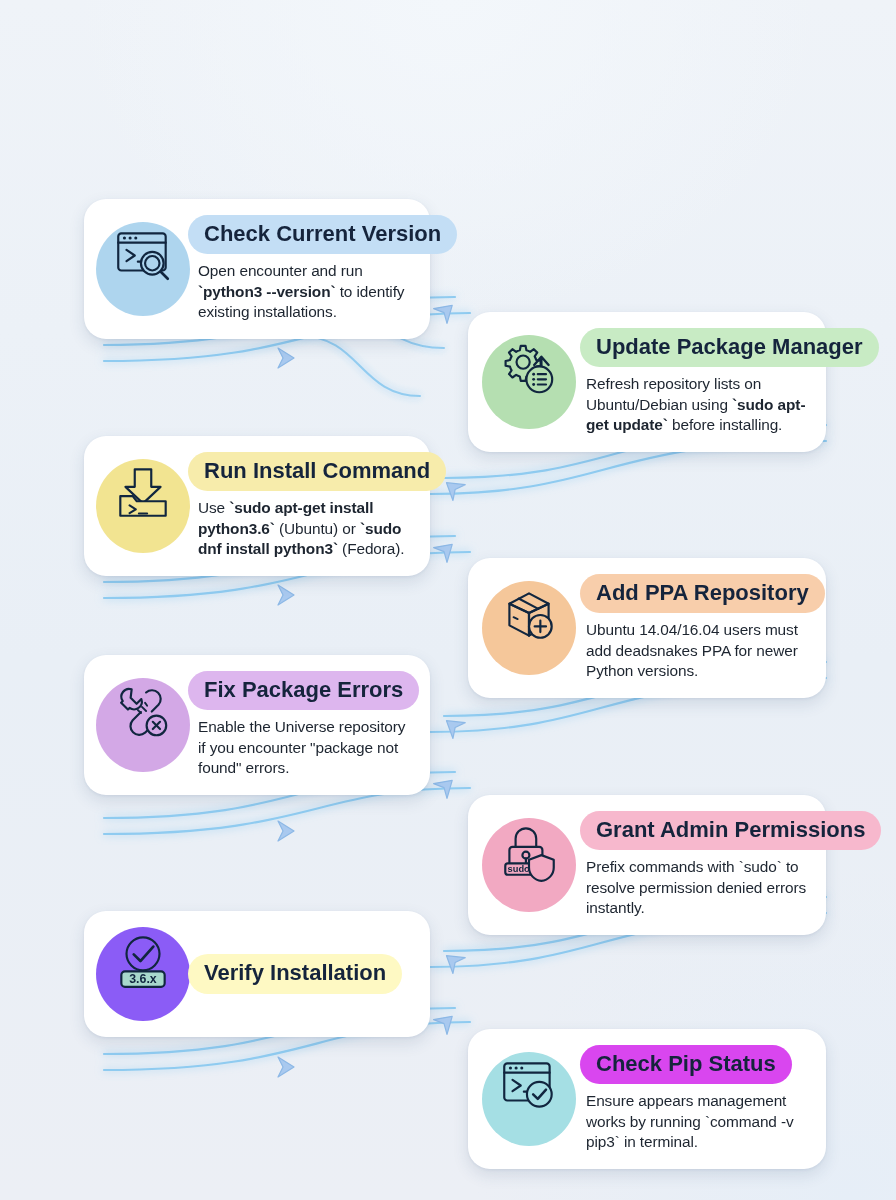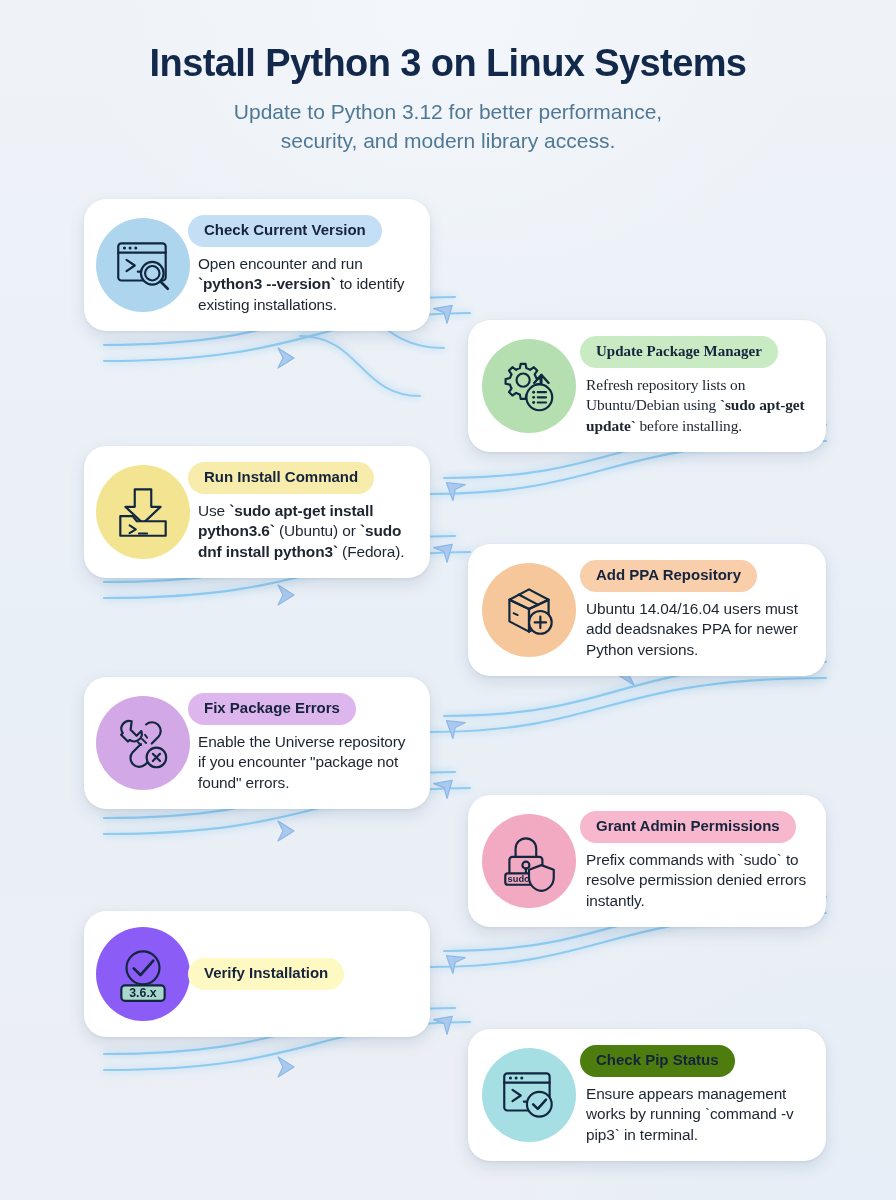--- a/index.html
+++ b/index.html
@@ -40,33 +40,33 @@
     border-radius:22px;
     box-shadow:0 6px 16px rgba(40,70,110,0.13), 0 1px 3px rgba(40,70,110,0.08);
     display:flex;align-items:center;
     box-sizing:border-box;
   }
   .card.left{left:84px;width:346px;padding:16px 14px 16px 12px;}
   .card.right{left:468px;width:358px;padding:16px 12px 16px 14px;}
 
   .icon-wrap{
     flex:0 0 auto;width:94px;height:94px;border-radius:50%;
-    display:flex;align-items:center;justify-content:center;
+    display:flex;justify-content:center;
     position:relative;
   }
   .card.left .icon-wrap{margin-right:2px;}
   .card.right .icon-wrap{margin-right:4px;}
   .icon-wrap svg{display:block;width:66px;height:66px;overflow:visible;}
 
   .card-body{flex:1 1 auto;min-width:0;position:relative;}
   .pill{
     display:inline-block;
     border-radius:999px;
     padding:7px 16px 8px 16px;
-    font-size:15px;font-weight:bold;color:#15243c;
+    font-size:22px;font-weight:bold;color:#15243c;
     white-space:nowrap;line-height:1.1;
     position:relative;
   }
   .card.left .pill{margin-left:-4px;}
   .card.right .pill{margin-left:0;}
   .desc{
     margin:7px 0 0 6px;
     font-size:15.4px;line-height:1.34;color:#1d2530;
     letter-spacing:-0.1px;
   }
@@ -77,27 +77,20 @@
   .ico-fill{fill:#11263f;stroke:none;}
   .ico-txt{font-family:"Liberation Sans", sans-serif;font-size:9px;font-weight:bold;fill:#11263f;stroke:none;}
 </style>
 </head>
 <body>
 
 <div class="bg-wash"></div>
 
 <div class="stage">
 
-  <div class="header">
-    <h1 class="title">Install Python 3 on Linux Systems</h1>
-    <p class="subtitle">
-      <span>Update to Python 3.12 for better performance,</span><br>
-      <span>security, and modern library access.</span>
-    </p>
-  </div>
 
   <svg class="connectors" viewBox="0 0 896 1200" xmlns="http://www.w3.org/2000/svg">
     <defs>
       <filter id="glow" x="-30%" y="-30%" width="160%" height="160%">
         <feGaussianBlur stdDeviation="4" result="b"></feGaussianBlur>
         <feMerge>
             <feMergeNode in="b"></feMergeNode>
             <feMergeNode in="SourceGraphic"></feMergeNode>
           </feMerge>
       </filter>
@@ -174,21 +167,21 @@
       </svg>
     </div>
     <div class="card-body">
       <span class="pill" style="background:#c3def5">Check Current Version</span>
       <p class="desc">
         <span>Open encounter and run </span><b>`python3 --version`</b><span> to identify existing installations.</span>
       </p>
     </div>
   </div>
 
-  <div class="card right" style="top:320px;font-family:Liberation Serif, serif;">
+  <div class="card right" style="top:312px;">
     <div class="icon-wrap" style="background:#b5dfb1">
       <svg viewBox="0 0 64 64">
         <path class="ico" d="M24 10.5 l4.6 0 0.9 4.3 a13 13 0 0 1 3.6 1.5 l3.6-2.5 3.3 3.3 -2.5 3.6 a13 13 0 0 1 1.5 3.6 l4.3 0.9 0 4.6 -4.3 0.9 a13 13 0 0 1 -1.5 3.6 l2.5 3.6 -3.3 3.3 -3.6-2.5 a13 13 0 0 1 -3.6 1.5 l-0.9 4.3 -4.6 0 -0.9-4.3 a13 13 0 0 1 -3.6-1.5 l-3.6 2.5 -3.3-3.3 2.5-3.6 a13 13 0 0 1 -1.5-3.6 l-4.3-0.9 0-4.6 4.3-0.9 a13 13 0 0 1 1.5-3.6 l-2.5-3.6 3.3-3.3 3.6 2.5 a13 13 0 0 1 3.6-1.5 z"></path>
         <circle class="ico" cx="26.3" cy="26.3" r="6.4"></circle>
         <path class="ico" d="M44 48 L44 22 M37 29 L44 21 L51 29" style="stroke-width:2.3"></path>
         <circle class="ico" cx="42" cy="43" r="12.5" style="fill:#b5dfb1"></circle>
         <circle class="ico-fill" cx="36.5" cy="38" r="1.4"></circle>
         <circle class="ico-fill" cx="36.5" cy="43" r="1.4"></circle>
         <circle class="ico-fill" cx="36.5" cy="48" r="1.4"></circle>
         <line class="ico" x1="40.5" y1="38" x2="48.5" y2="38"></line>
@@ -197,57 +190,57 @@
       </svg>
     </div>
     <div class="card-body">
       <span class="pill" style="background:#c8ebc4">Update Package Manager</span>
       <p class="desc">
         <span>Refresh repository lists on Ubuntu/Debian using </span><b>`sudo apt-get update`</b><span> before installing.</span>
       </p>
     </div>
   </div>
 
-  <div class="card left" style="top:446px;">
+  <div class="card left" style="top:436px;">
     <div class="icon-wrap" style="background:#f2e491">
       <svg viewBox="0 0 64 64">
         <path class="ico" d="M24 10 L40 10 L40 27 L49 27 L32 43 L15 27 L24 27 Z"></path>
         <path class="ico" d="M10 36 L22 36 L26 41 L54 41 L54 55 L10 55 Z" style="fill:#f2e491"></path>
         <polyline class="ico" points="19,45 25,48.8 19,52.5" style="stroke-width:2"></polyline>
         <line class="ico" x1="28" y1="52.8" x2="36" y2="52.8" style="stroke-width:2"></line>
       </svg>
     </div>
     <div class="card-body">
       <span class="pill" style="background:#f7ecab">Run Install Command</span>
       <p class="desc">
         <span>Use </span><b>`sudo apt-get install python3.6`</b><span> (Ubuntu) or </span><b>`sudo dnf install python3`</b><span> (Fedora).</span>
       </p>
     </div>
   </div>
 
-  <div class="card right" style="top:544px;">
+  <div class="card right" style="top:558px;">
     <div class="icon-wrap" style="background:#f5c79a">
       <svg viewBox="0 0 64 64">
         <path class="ico" d="M13 22 L32 12 L51 22 L32 31 Z"></path>
         <path class="ico" d="M13 22 L13 43 L32 53 L32 31 Z"></path>
         <path class="ico" d="M51 22 L51 43 L32 53 L32 31 Z"></path>
         <path class="ico" d="M22 17 L41 27"></path>
         <line class="ico" x1="17" y1="35" x2="21" y2="37" style="stroke-width:1.8"></line>
         <circle class="ico" cx="43" cy="44" r="11" style="fill:#f5c79a"></circle>
         <line class="ico" x1="43" y1="38.5" x2="43" y2="49.5"></line>
         <line class="ico" x1="37.5" y1="44" x2="48.5" y2="44"></line>
       </svg>
     </div>
     <div class="card-body">
       <span class="pill" style="background:#f8ceab">Add PPA Repository</span>
       <p class="desc">Ubuntu 14.04/16.04 users must add deadsnakes PPA for newer Python versions.</p>
     </div>
   </div>
 
-  <div class="card left" style="top:677px;">
+  <div class="card left" style="top:655px;">
     <div class="icon-wrap" style="background:#d3a8e6">
       <svg viewBox="0 0 64 64">
         <path class="ico" d="M21 11 a7.5 7.5 0 0 0 -8.6 11.4 l-1.6 1.6 6.6 6.6 1.6-1.6 A7.5 7.5 0 0 0 30.4 20.4 l-4.6 4.6 -5.8-5.8 z"></path>
         <path class="ico" d="M35 14 a8.5 8.5 0 0 1 12 12 l-6.5 6.5"></path>
         <path class="ico" d="M30 33 l-8 8 a8.5 8.5 0 0 0 12 12 l5-5"></path>
         <line class="ico" x1="31" y1="28" x2="35" y2="32" style="stroke-width:1.8"></line>
         <line class="ico" x1="27" y1="31" x2="30" y2="34" style="stroke-width:1.8"></line>
         <line class="ico" x1="34" y1="24" x2="36" y2="27" style="stroke-width:1.8"></line>
         <circle class="ico" cx="45" cy="46" r="9.5" style="fill:#d3a8e6"></circle>
         <line class="ico" x1="41.5" y1="42.5" x2="48.5" y2="49.5"></line>
@@ -302,20 +295,20 @@
         <circle class="ico-fill" cx="14" cy="15.5" r="1.5"></circle>
         <circle class="ico-fill" cx="19.5" cy="15.5" r="1.5"></circle>
         <circle class="ico-fill" cx="25" cy="15.5" r="1.5"></circle>
         <polyline class="ico" points="16,27 24,32.5 16,38"></polyline>
         <line class="ico" x1="27" y1="38.5" x2="35" y2="38.5"></line>
         <circle class="ico" cx="42" cy="41" r="12" style="fill:#a5dfe4"></circle>
         <polyline class="ico" points="36,41 40.5,45.5 48.5,36.5" style="stroke-width:2.4"></polyline>
       </svg>
     </div>
     <div class="card-body">
-      <span class="pill" style="background:#4d7c0f">Check Pip Status</span>
+      <span class="pill" style="background:#d946ef">Check Pip Status</span>
       <p class="desc">
         <span>Ensure appears management works by running </span><span>`command -v pip3`</span><span> in terminal.</span>
       </p>
     </div>
   </div>
 
 </div>
 
 </body></html>

